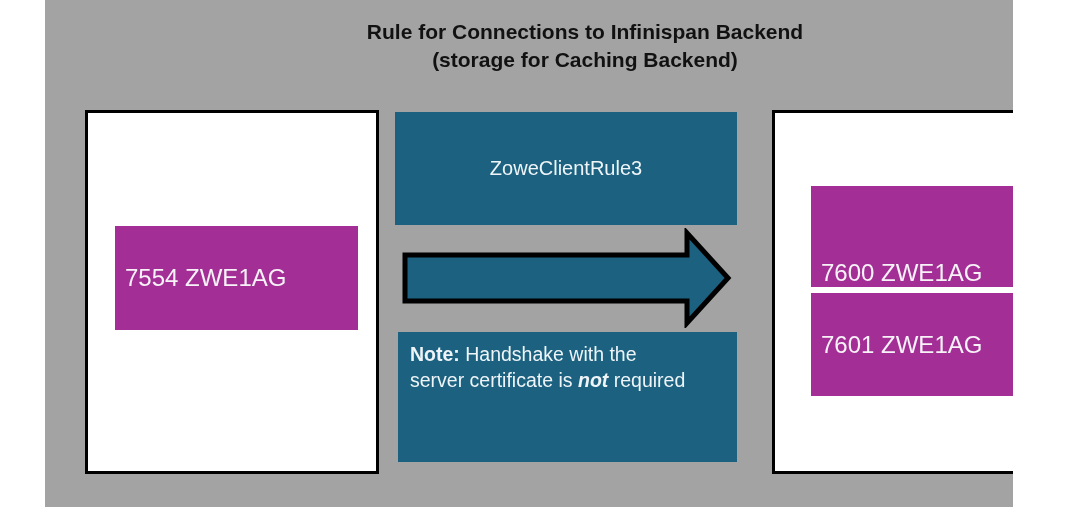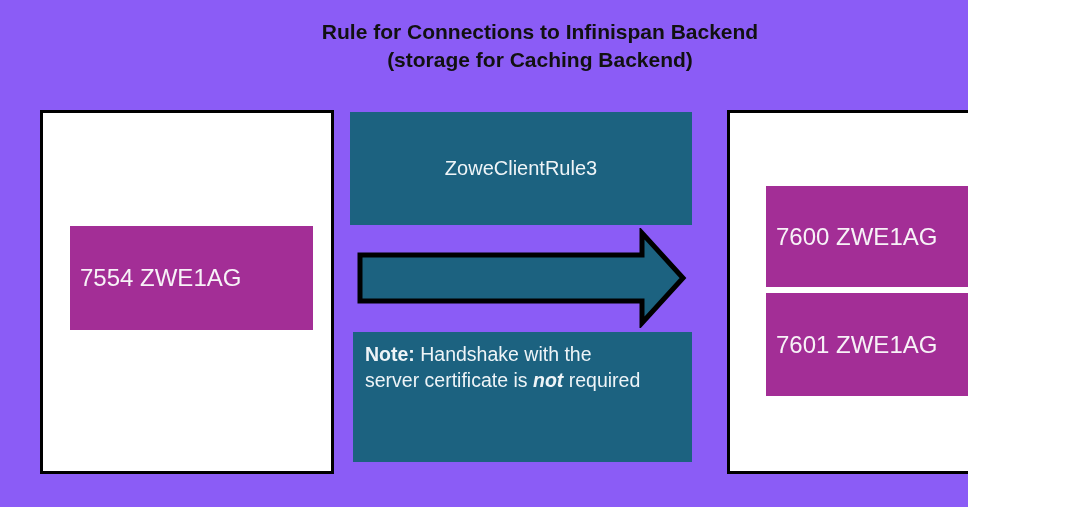--- a/index.html
+++ b/index.html
@@ -5,22 +5,23 @@
   html, body {
     margin: 0;
     padding: 0;
     background: #ffffff;
     font-family: "Liberation Sans", sans-serif;
   }
   .canvas {
     position: relative;
     width: 968px;
     height: 507px;
-    background: #8b5cf6;
+    background: #a3a3a3;
     overflow: hidden;
+    margin-left: 45px;
   }
   .title {
     position: absolute;
     left: 0;
     top: 18px;
     width: 1080px;
     text-align: center;
     color: #111111;
     font-weight: bold;
     font-size: 21px;
@@ -42,21 +43,21 @@
     font-size: 24px;
     display: flex;
     align-items: center;
     padding-left: 10px;
     box-sizing: border-box;
   }
   .port-box.single {
     left: 27px; top: 113px; width: 243px; height: 104px;
   }
   .port-box.r1 {
-    left: 36px; top: 73px; width: 247px; height: 101px;
+    left: 36px; top: 73px; width: 247px; height: 101px; align-items: flex-end;
   }
   .port-box.r2 {
     left: 36px; top: 180px; width: 247px; height: 103px;
   }
   .rule-box {
     position: absolute;
     left: 350px; top: 112px;
     width: 342px; height: 113px;
     background: #1c6280;
     color: #eef4f7;

